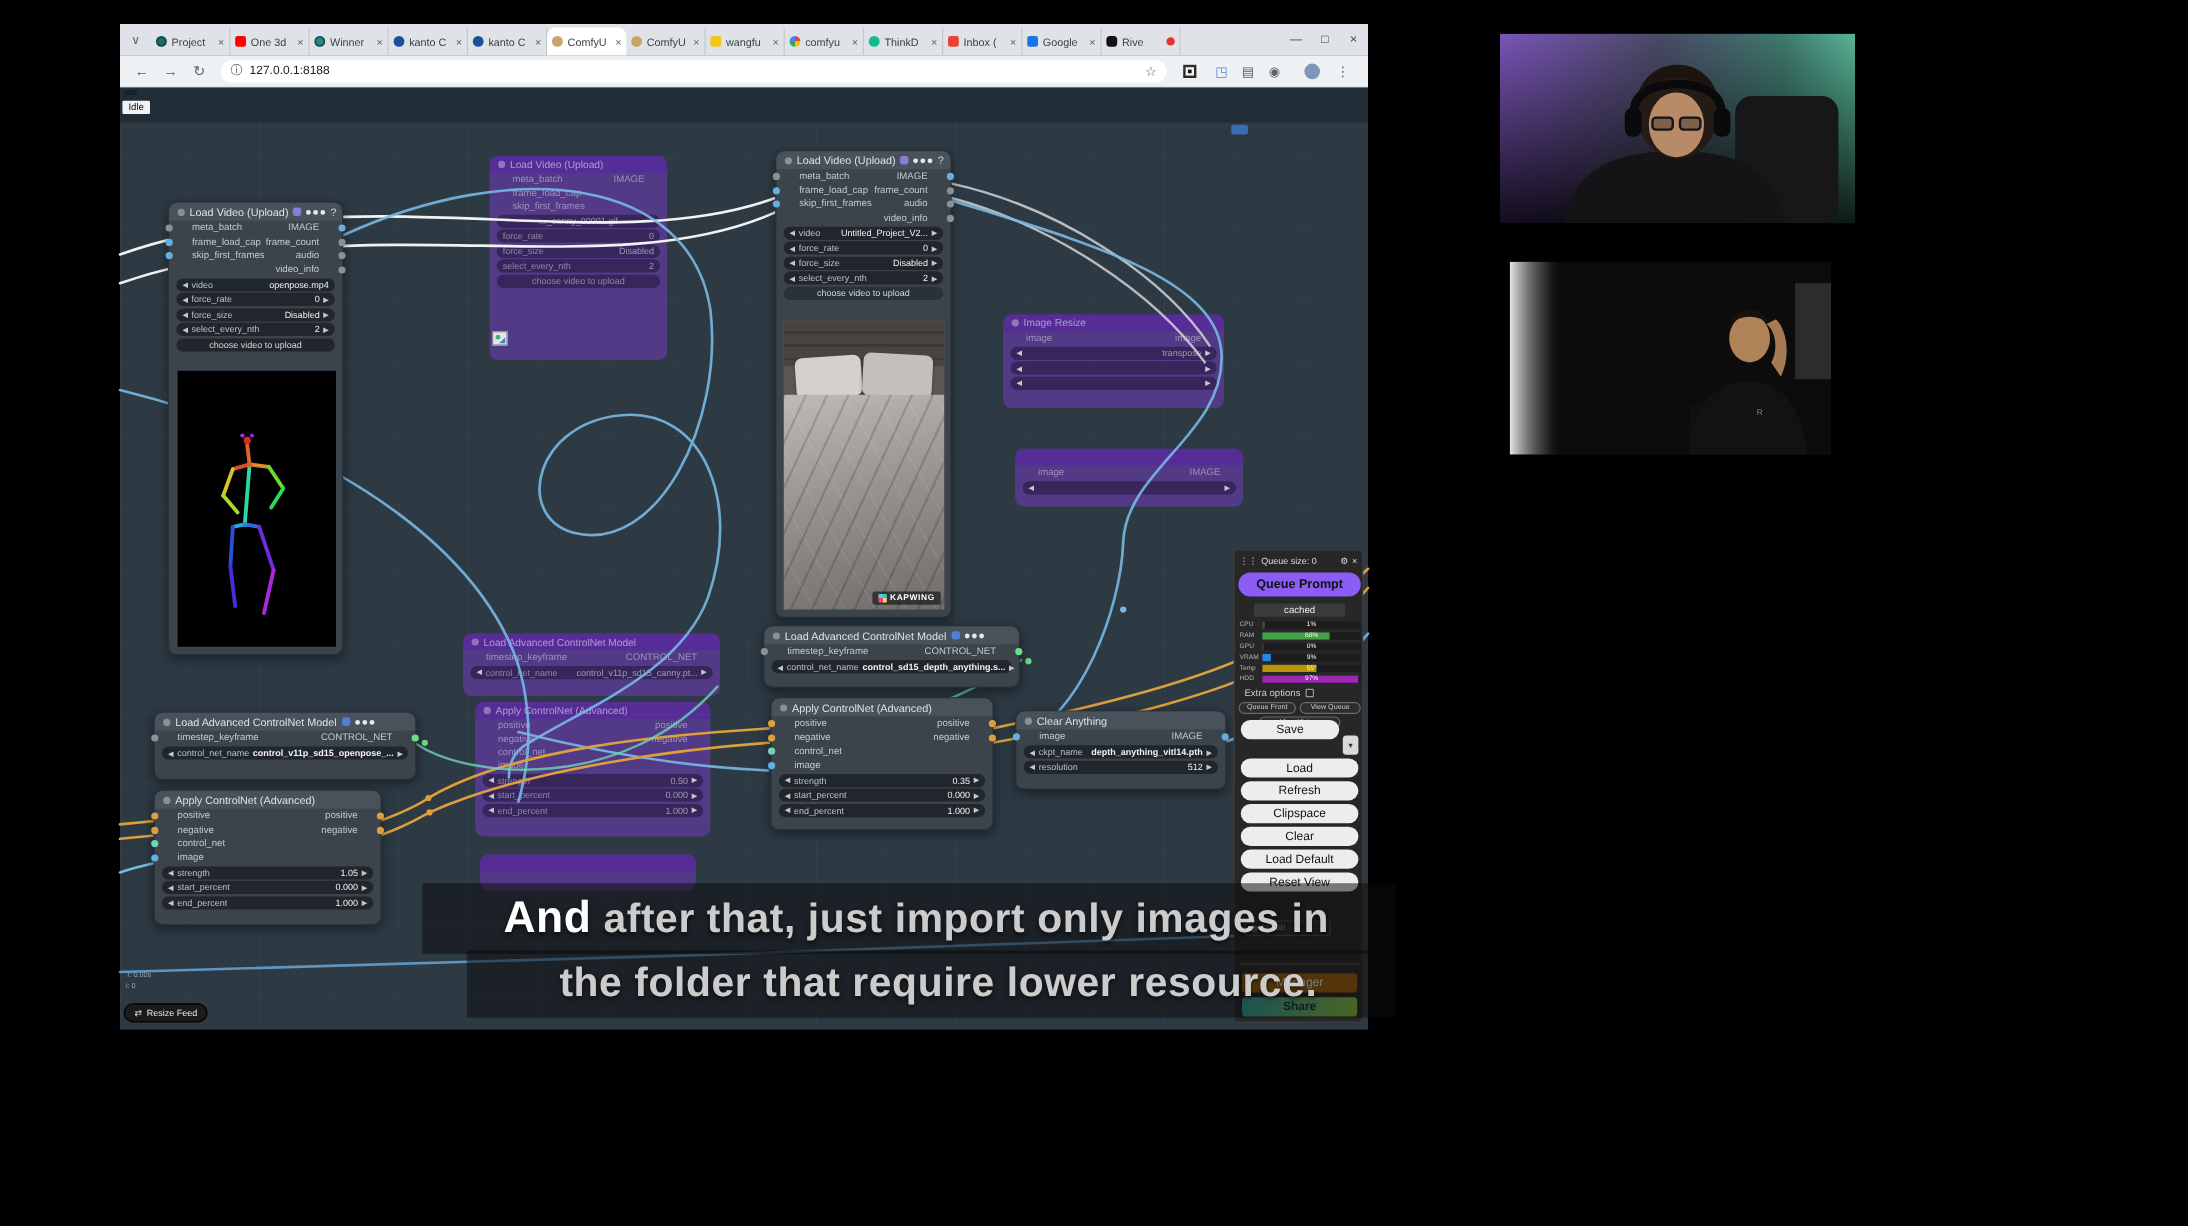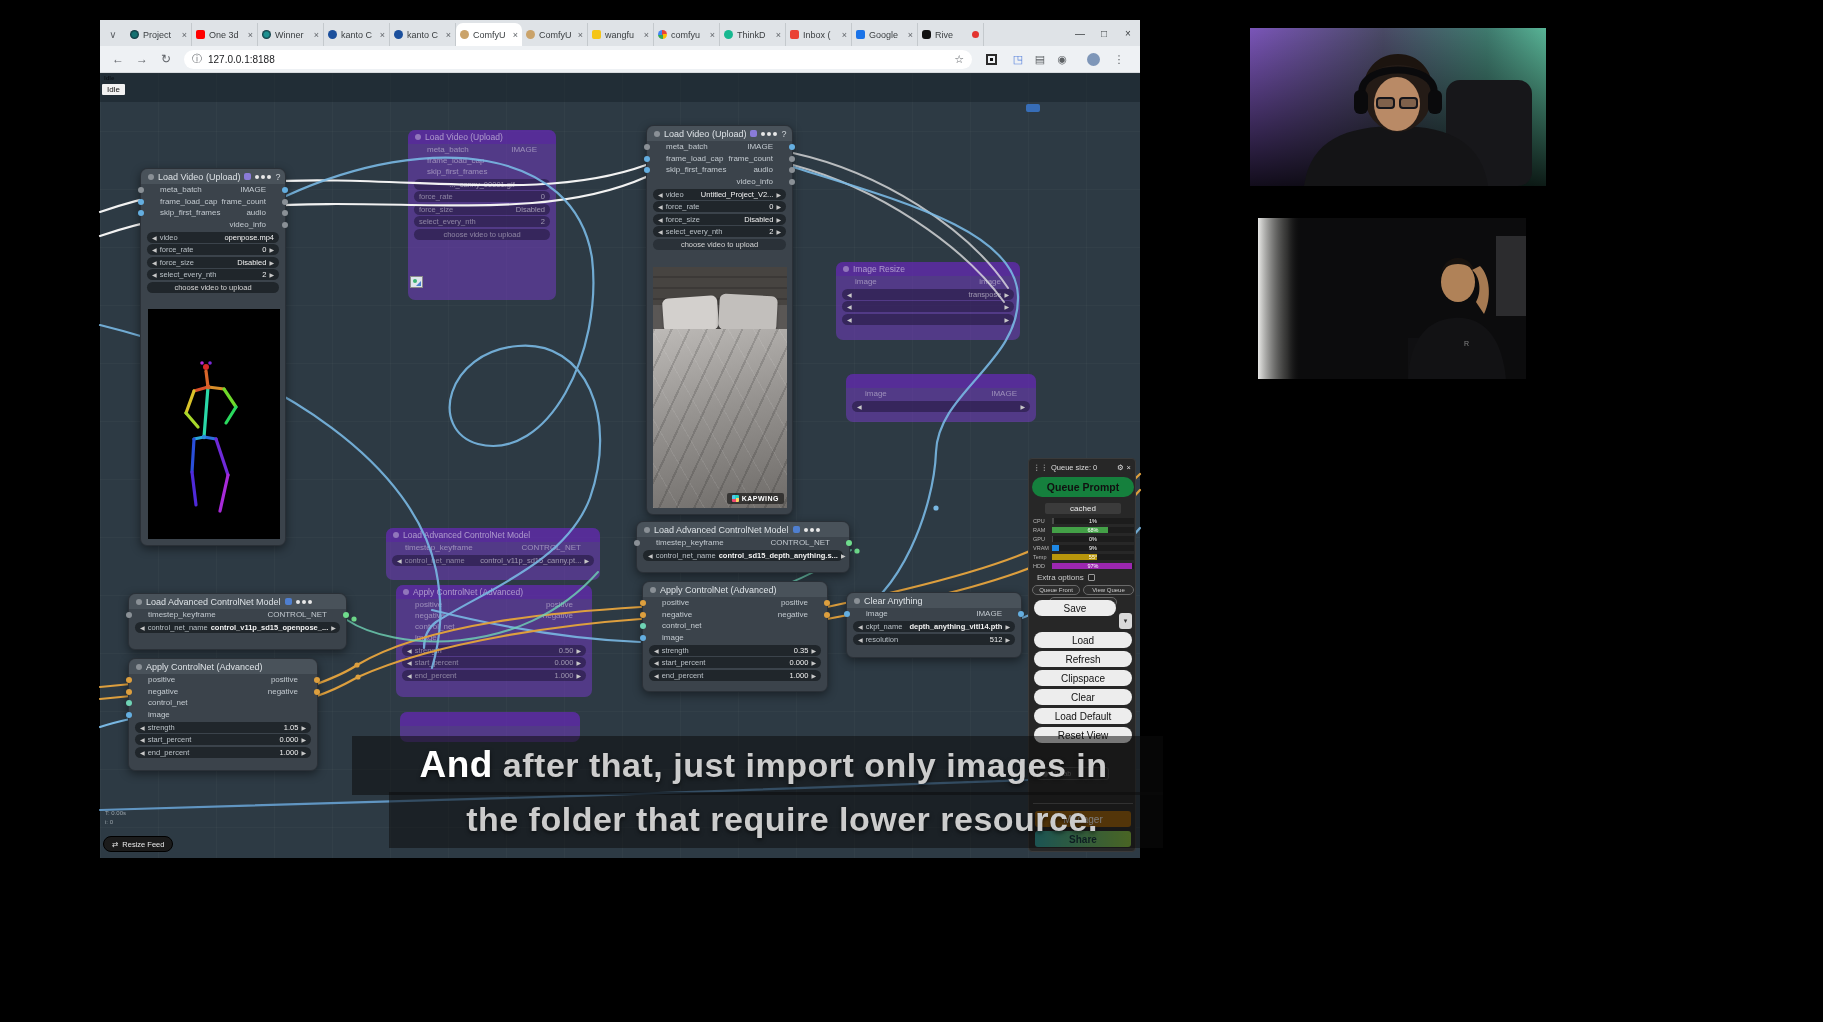--- a/index.html
+++ b/index.html
@@ -71,21 +71,21 @@
              border-radius:7px 7px 0 0;font-size:8.5px;color:rgba(255,255,255,.5);white-space:nowrap;}
   .ghost .widget{background:rgba(20,16,40,.45);color:rgba(255,255,255,.42);}
   .ghost .widget .wv{color:rgba(255,255,255,.5);}
   .ghost .iorow{height:11px;}
   .ghost .lbl,.ghost .rlbl{color:rgba(255,255,255,.42);}
 
   
   #queue{left:1028px;top:458px;width:108px;height:394px;background:#272727;border:1px solid #3a3a3a;
          border-radius:4px;z-index:8;color:#ddd;}
   #queue .qhdr{position:absolute;top:2px;left:4px;right:4px;height:12px;display:flex;align-items:center;font-size:7.5px;color:#ddd;gap:3px;}
-  .qbtn-big{position:absolute;left:3px;width:102px;height:20px;background:#15803d;border-radius:10px;
+  .qbtn-big{position:absolute;left:3px;width:102px;height:20px;background:#8b5cf6;border-radius:10px;
             display:flex;align-items:center;justify-content:center;color:#111;font-size:10.5px;font-weight:bold;}
   .qcached{position:absolute;top:44px;left:16px;width:76px;height:11px;background:#3b3b3b;border-radius:2px;
            display:flex;align-items:center;justify-content:center;font-size:8px;color:#eee;}
   .stat{position:absolute;left:3px;width:102px;height:8px;display:flex;align-items:center;}
   .slabel{width:20px;font-size:5.5px;color:#b5b5b5;text-align:left;padding-left:1px;}
   .sbar{position:relative;flex:1;height:6.5px;background:#1c1c1c;}
   .sfill{position:absolute;left:0;top:0;bottom:0;}
   .sval{position:absolute;left:0;right:0;text-align:center;font-size:5.5px;color:#fff;line-height:6.5px;}
   .qextra{position:absolute;top:114px;left:8px;font-size:8px;color:#ccc;display:flex;align-items:center;gap:4px;}
   .qcheck{width:7px;height:7px;border:1px solid #999;border-radius:1px;background:#222;}

